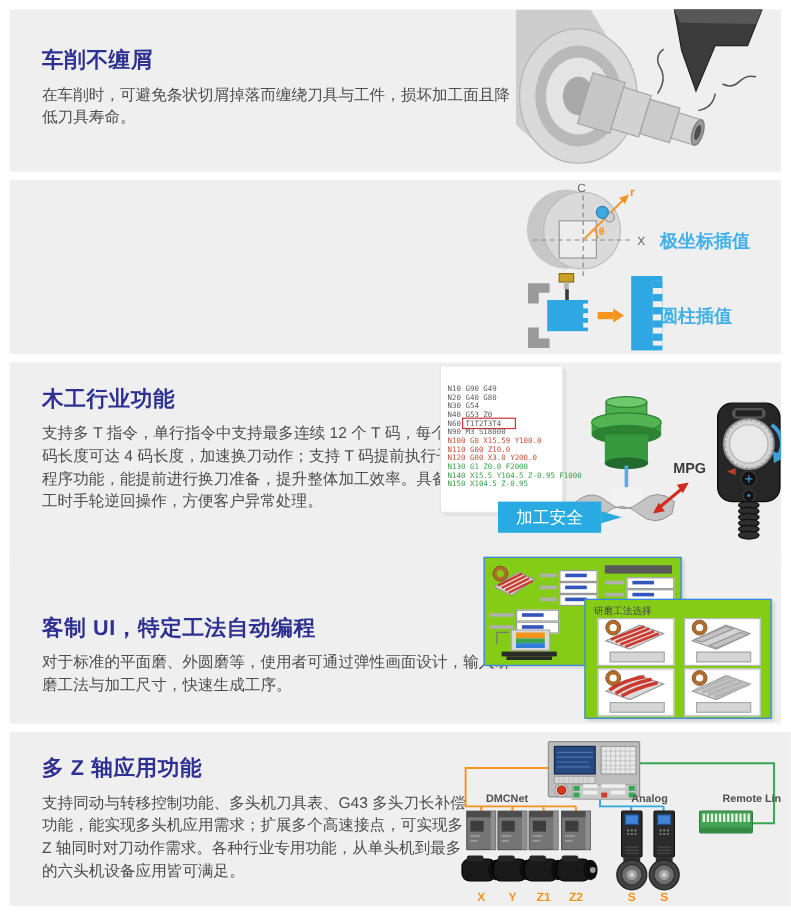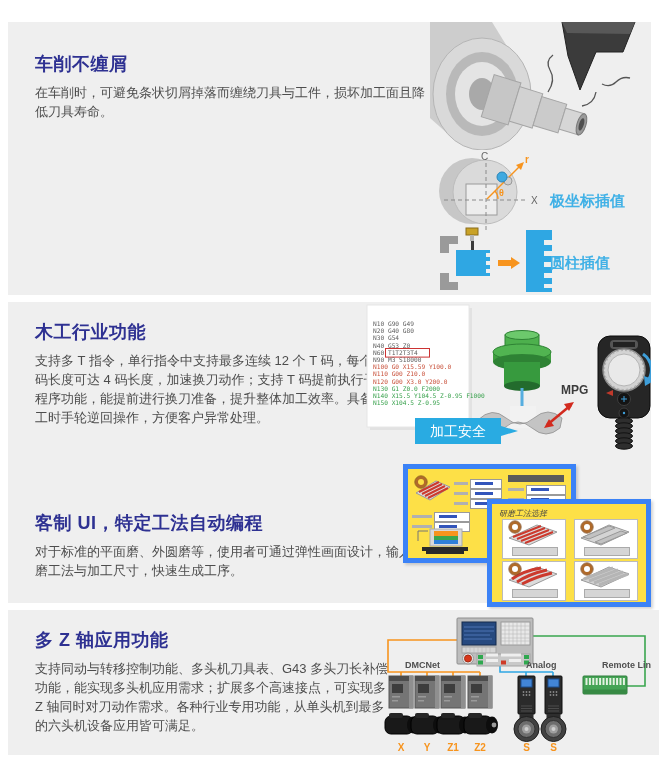--- a/index.html
+++ b/index.html
@@ -1,34 +1,34 @@
 <!DOCTYPE html>
 <html><head>
 <meta charset="utf-8">
 <style>
   html,body{margin:0;padding:0;background:#ffffff;}
   .page{position:relative;width:659px;height:760px;background:#ffffff;overflow:hidden;
         font-family:"Liberation Sans","DejaVu Sans",sans-serif;}
   .card{position:absolute;left:8px;width:643px;background:#efefef;}
-  .c1{top:22px;height:135px;}
+  .c1{top:8px;height:135px;}
   .c2{top:150px;height:145px;}
   .c3{top:302px;height:172px;}
   .c4{top:461px;height:142px;}
   .c5{top:610px;height:145px;padding-left:44px;}
   .tb{position:absolute;left:27px;}
   .tb h2{margin:0 0 8px 0;font-size:18px;font-weight:bold;color:#2e3192;letter-spacing:.5px;}
   .tb p{margin:0;font-size:13px;line-height:1.45;color:#4d4d4d;}
   .ill{position:absolute;}
   svg text{font-family:"Liberation Sans","DejaVu Sans",sans-serif;}
   .gc{font-family:"DejaVu Sans Mono","Liberation Mono",monospace;font-size:6.2px;}
   .gd{fill:#5f5f5f;} .gr{fill:#c9523c;} .gg{fill:#3aa24e;}
   .cyan-label{font-size:15px;font-weight:bold;fill:#41b1e6;}
   .axis-label{font-size:10px;font-weight:bold;fill:#f7941e;text-anchor:middle;}
   .bus-label{font-size:9px;font-weight:bold;fill:#4f4f4f;}
-  .win{position:absolute;background:#fde047;border:5px solid #3b82f6;box-shadow:2px 2px 3px rgba(0,0,0,.18);font-style:italic;}
+  .win{position:absolute;background:#84cc16;border:1px solid #3b82f6;box-shadow:2px 2px 3px rgba(0,0,0,.18);}
   .bw-bar{position:absolute;height:3px;background:#b0b0b0;}
   .bw-field{position:absolute;height:8px;border:1px solid #9a9a9a;background:#ffffff;}
   .bw-val{position:absolute;left:4px;top:2px;width:18px;height:3px;background:#3355bb;}
   .bw-head{position:absolute;height:7px;background:#5a5a5a;}
   .fw-title{position:absolute;left:7px;top:4px;font-size:8px;color:#444444;}
   .thumb{position:absolute;width:62px;height:38px;border:1px solid #bbbbbb;background:#ffffff;}
   .thumb .cap{position:absolute;left:9px;bottom:2px;width:44px;height:7px;background:#d5d5d5;border:1px solid #aaaaaa;}
 </style>
 </head>
 <body>

